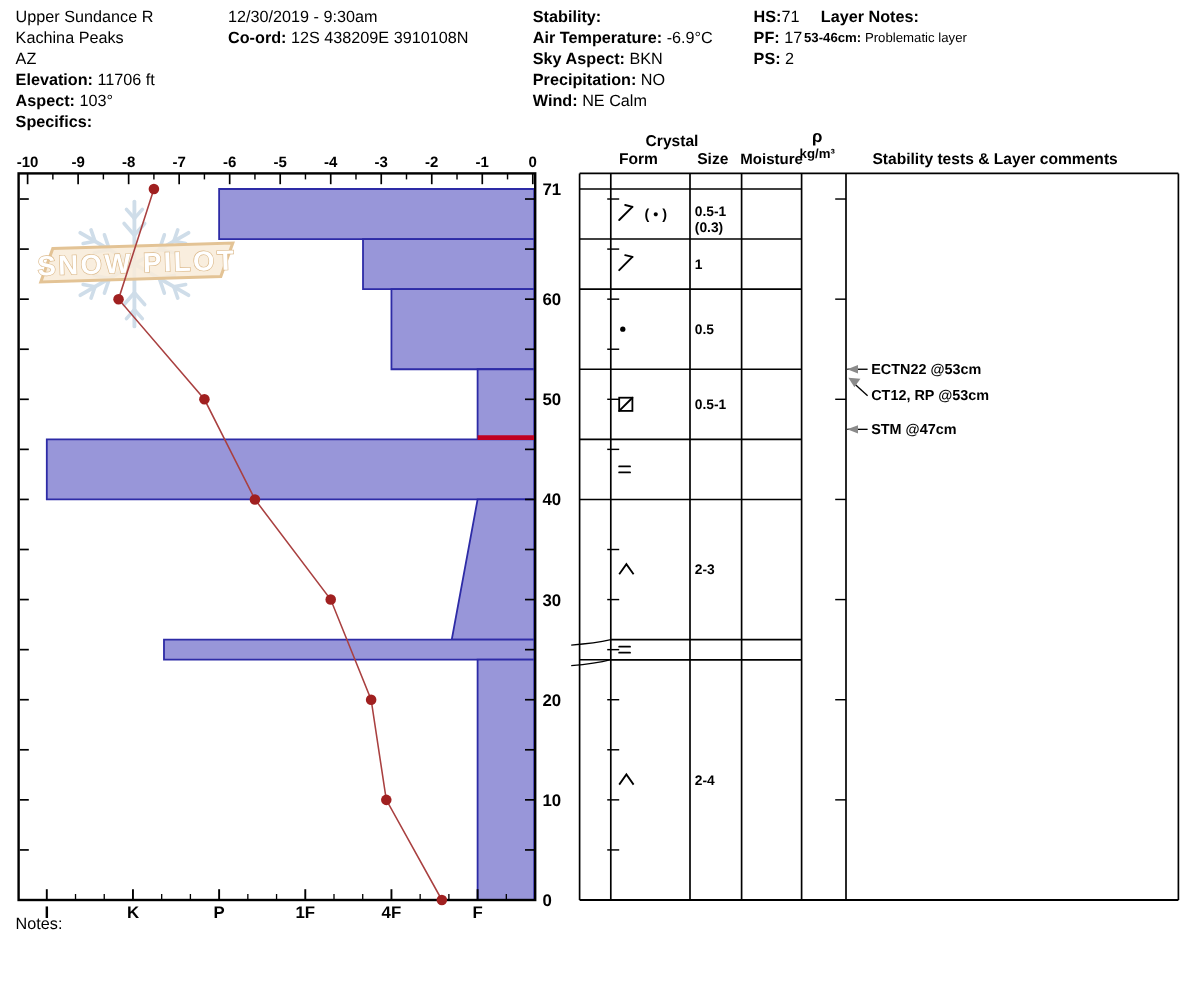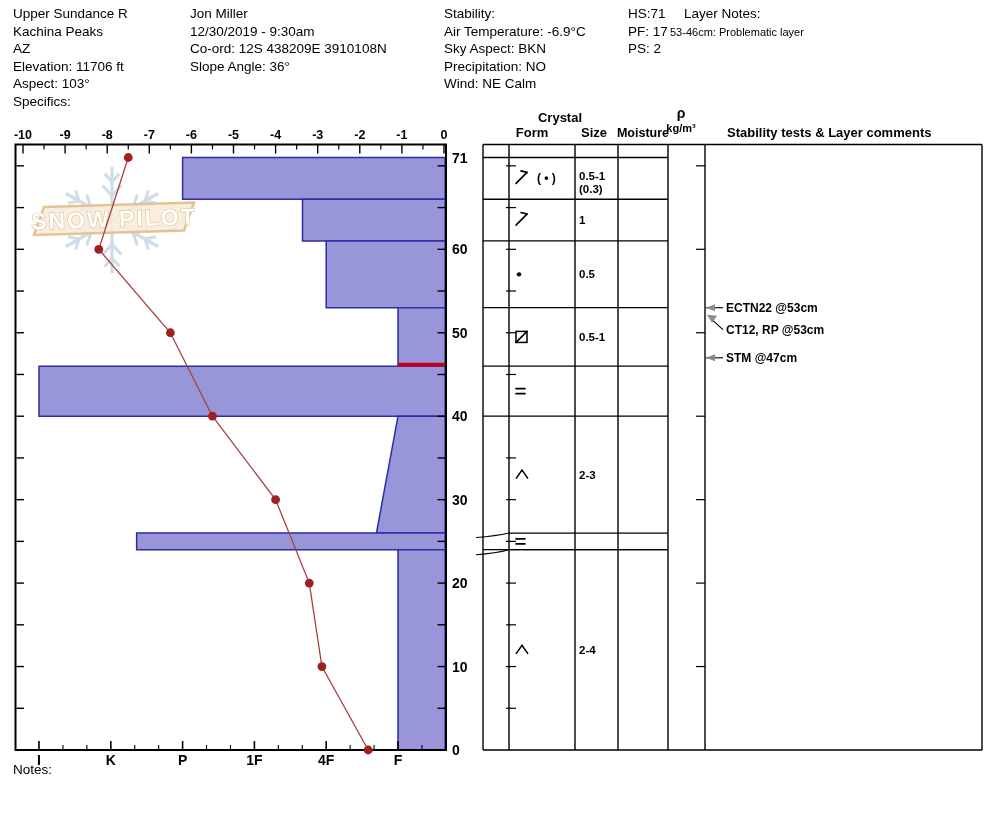--- a/index.html
+++ b/index.html
@@ -1,42 +1,40 @@
 <!DOCTYPE html>
 <html><head>
 <meta charset="utf-8">
 <style>
   html,body{margin:0;padding:0;background:#fff;}
   #page{position:relative;width:994px;height:840px;background:#fff;overflow:hidden;
         font-family:"Liberation Sans","DejaVu Sans",sans-serif;color:#000;}
   .hcol{position:absolute;top:5px;white-space:nowrap;font-size:13.5px;line-height:17.5px;}
-  .hline .b{font-weight:normal;}
+  .hline .b{font-weight:bold;}
   .hline.small{font-size:11px;margin-left:-14px;margin-top:1px;}
   #notes{position:absolute;left:13px;top:762px;font-size:13.5px;font-weight:normal;}
   #chart{position:absolute;left:0;top:0;}
   text{font-family:"Liberation Sans","DejaVu Sans",sans-serif;}
 </style>
 </head>
 <body>
 
 <div id="page">
   <div id="header">
       <div class="hcol" style="left: 13px;">
         <div class="hline"><span>Upper Sundance R</span></div>
         <div class="hline"><span>Kachina Peaks</span></div>
         <div class="hline"><span>AZ</span></div>
         <div class="hline"><span class="b">Elevation:</span><span> 11706 ft</span></div>
         <div class="hline"><span class="b">Aspect:</span><span> 103°</span></div>
         <div class="hline"><span class="b">Specifics:</span></div>
       </div>
       <div class="hcol" style="left: 190px;">
-        <div class="hline"><span>Jon Miller</span></div>
         <div class="hline"><span>12/30/2019 - 9:30am</span></div>
         <div class="hline"><span class="b">Co-ord:</span><span> 12S 438209E 3910108N</span></div>
-        <div class="hline"><span class="b">Slope Angle:</span><span> 36°</span></div>
       </div>
       <div class="hcol" style="left: 444px;">
         <div class="hline"><span class="b">Stability:</span></div>
         <div class="hline"><span class="b">Air Temperature:</span><span> -6.9°C</span></div>
         <div class="hline"><span class="b">Sky Aspect:</span><span> BKN</span></div>
         <div class="hline"><span class="b">Precipitation:</span><span> NO</span></div>
         <div class="hline"><span class="b">Wind:</span><span>  NE Calm</span></div>
       </div>
       <div class="hcol" style="left: 628px;">
         <div class="hline"><span class="b">HS:</span><span>71</span></div>

